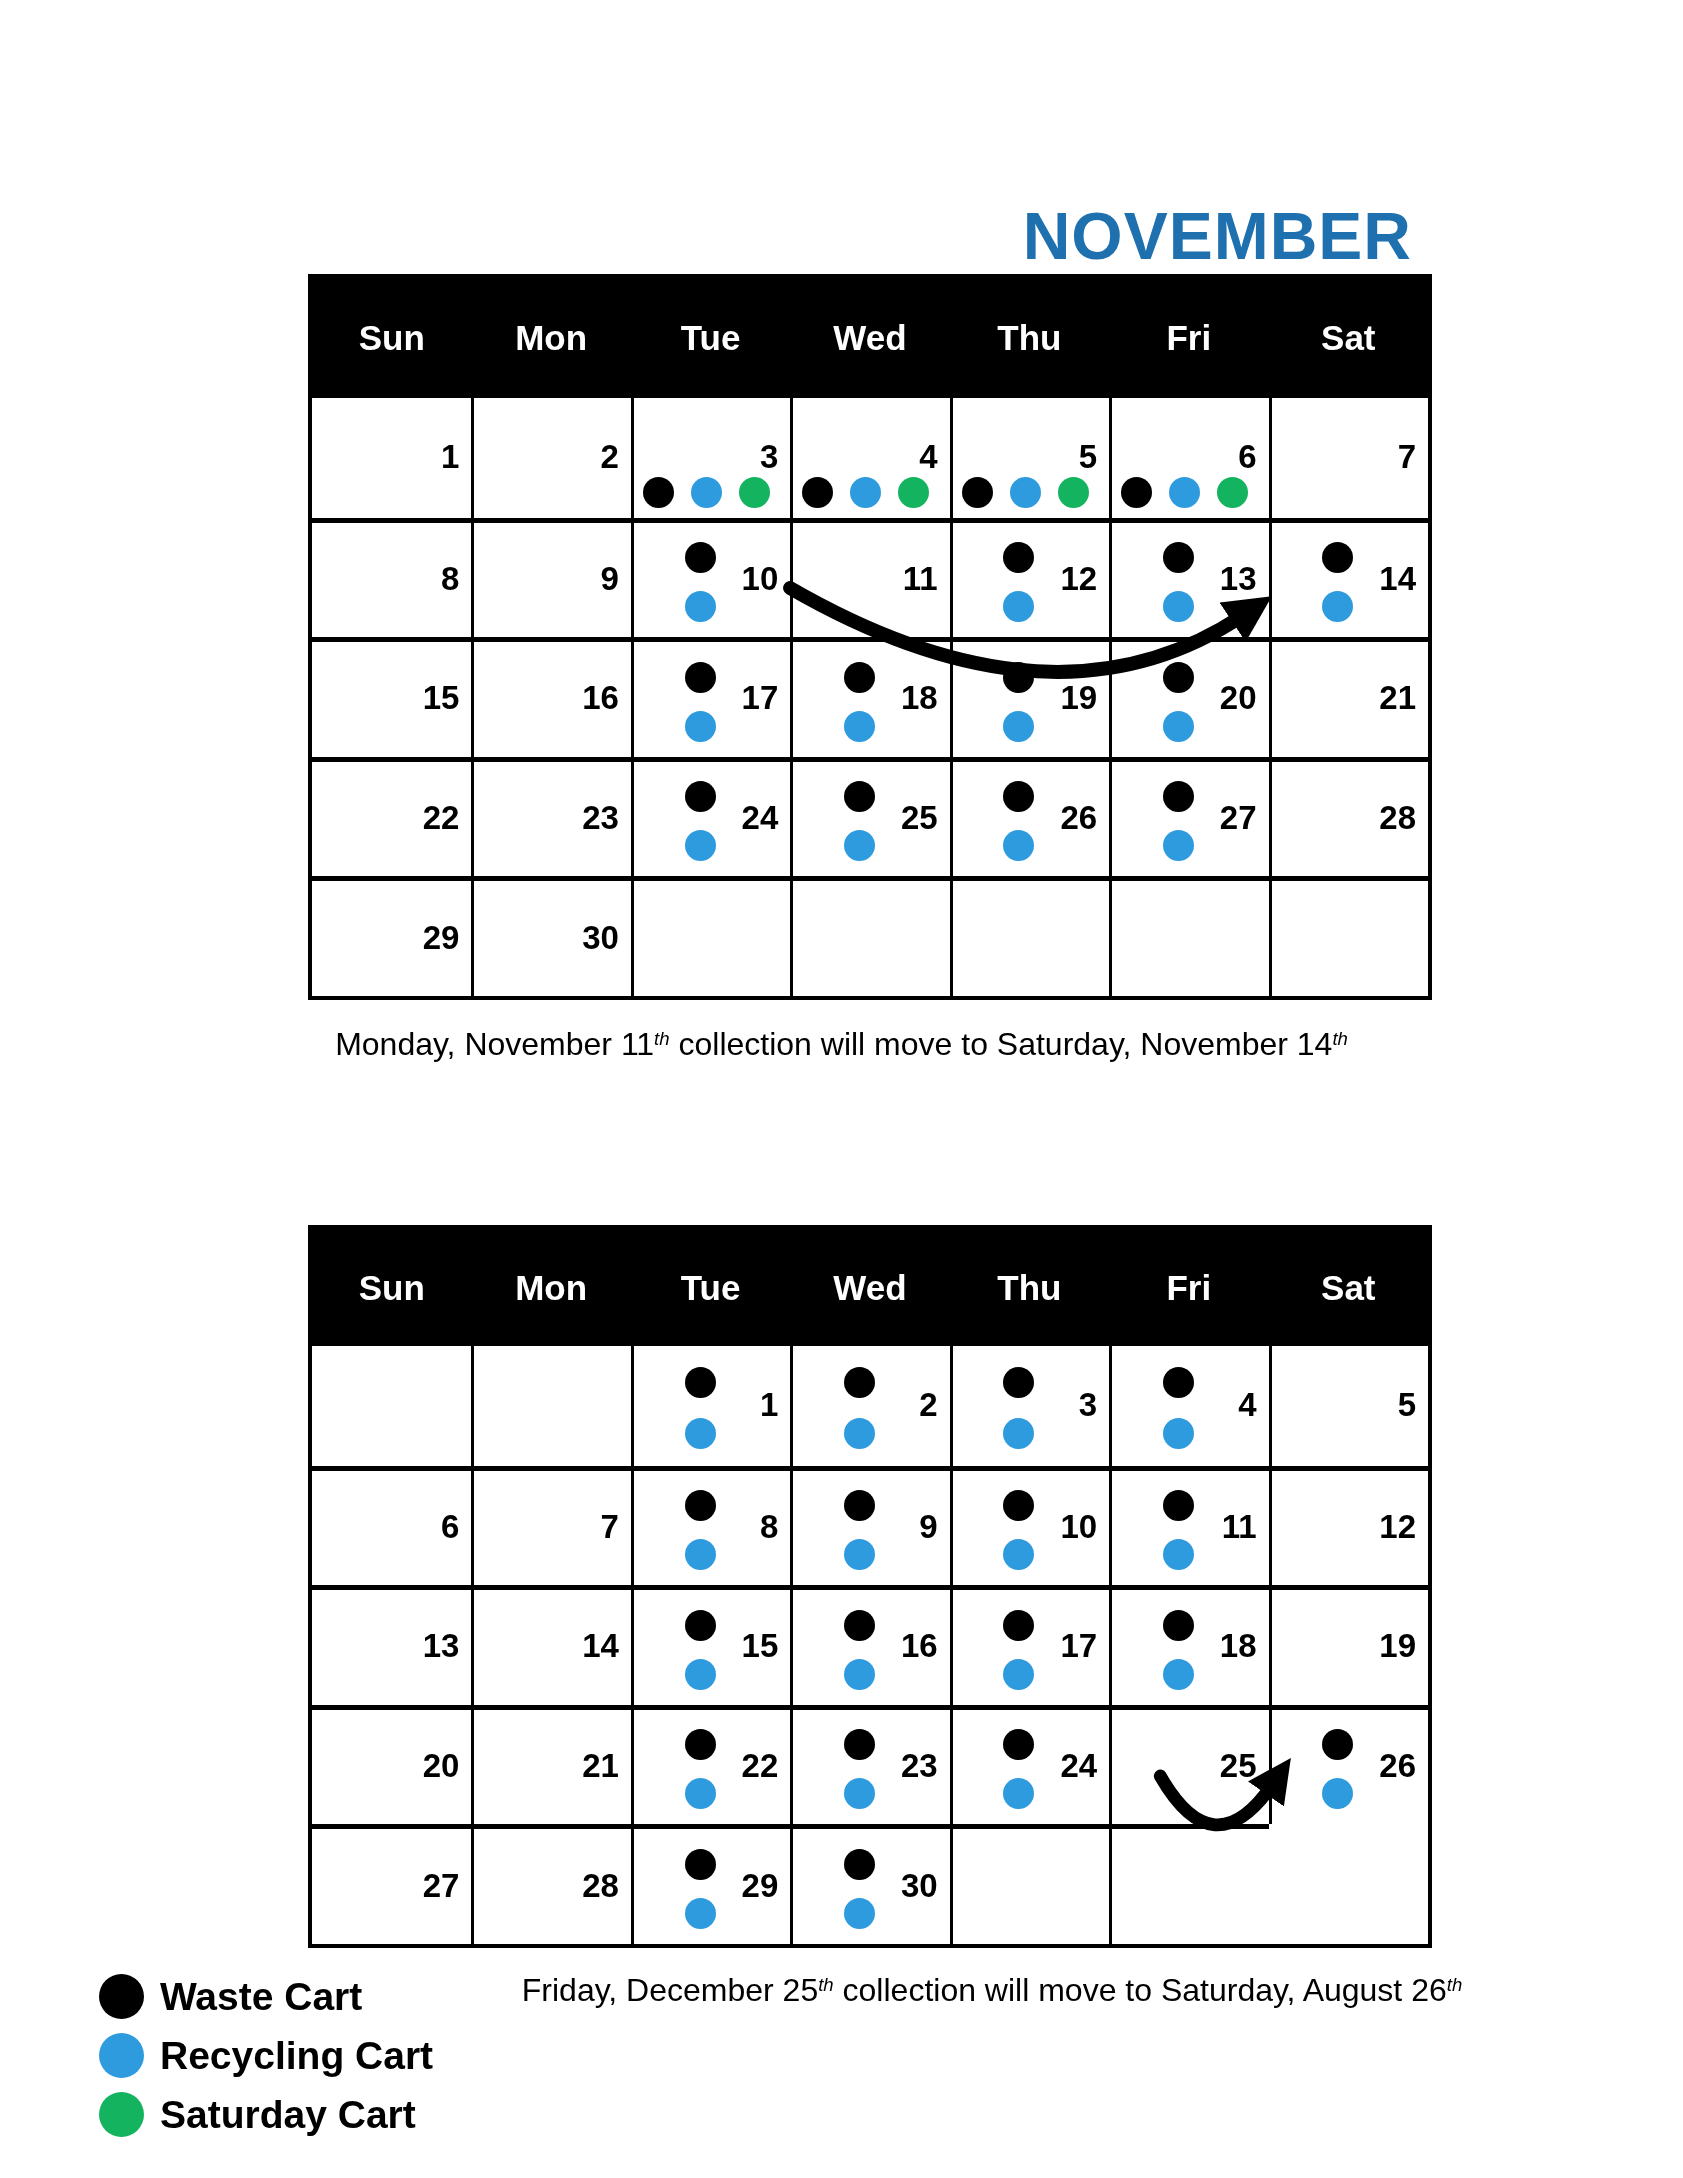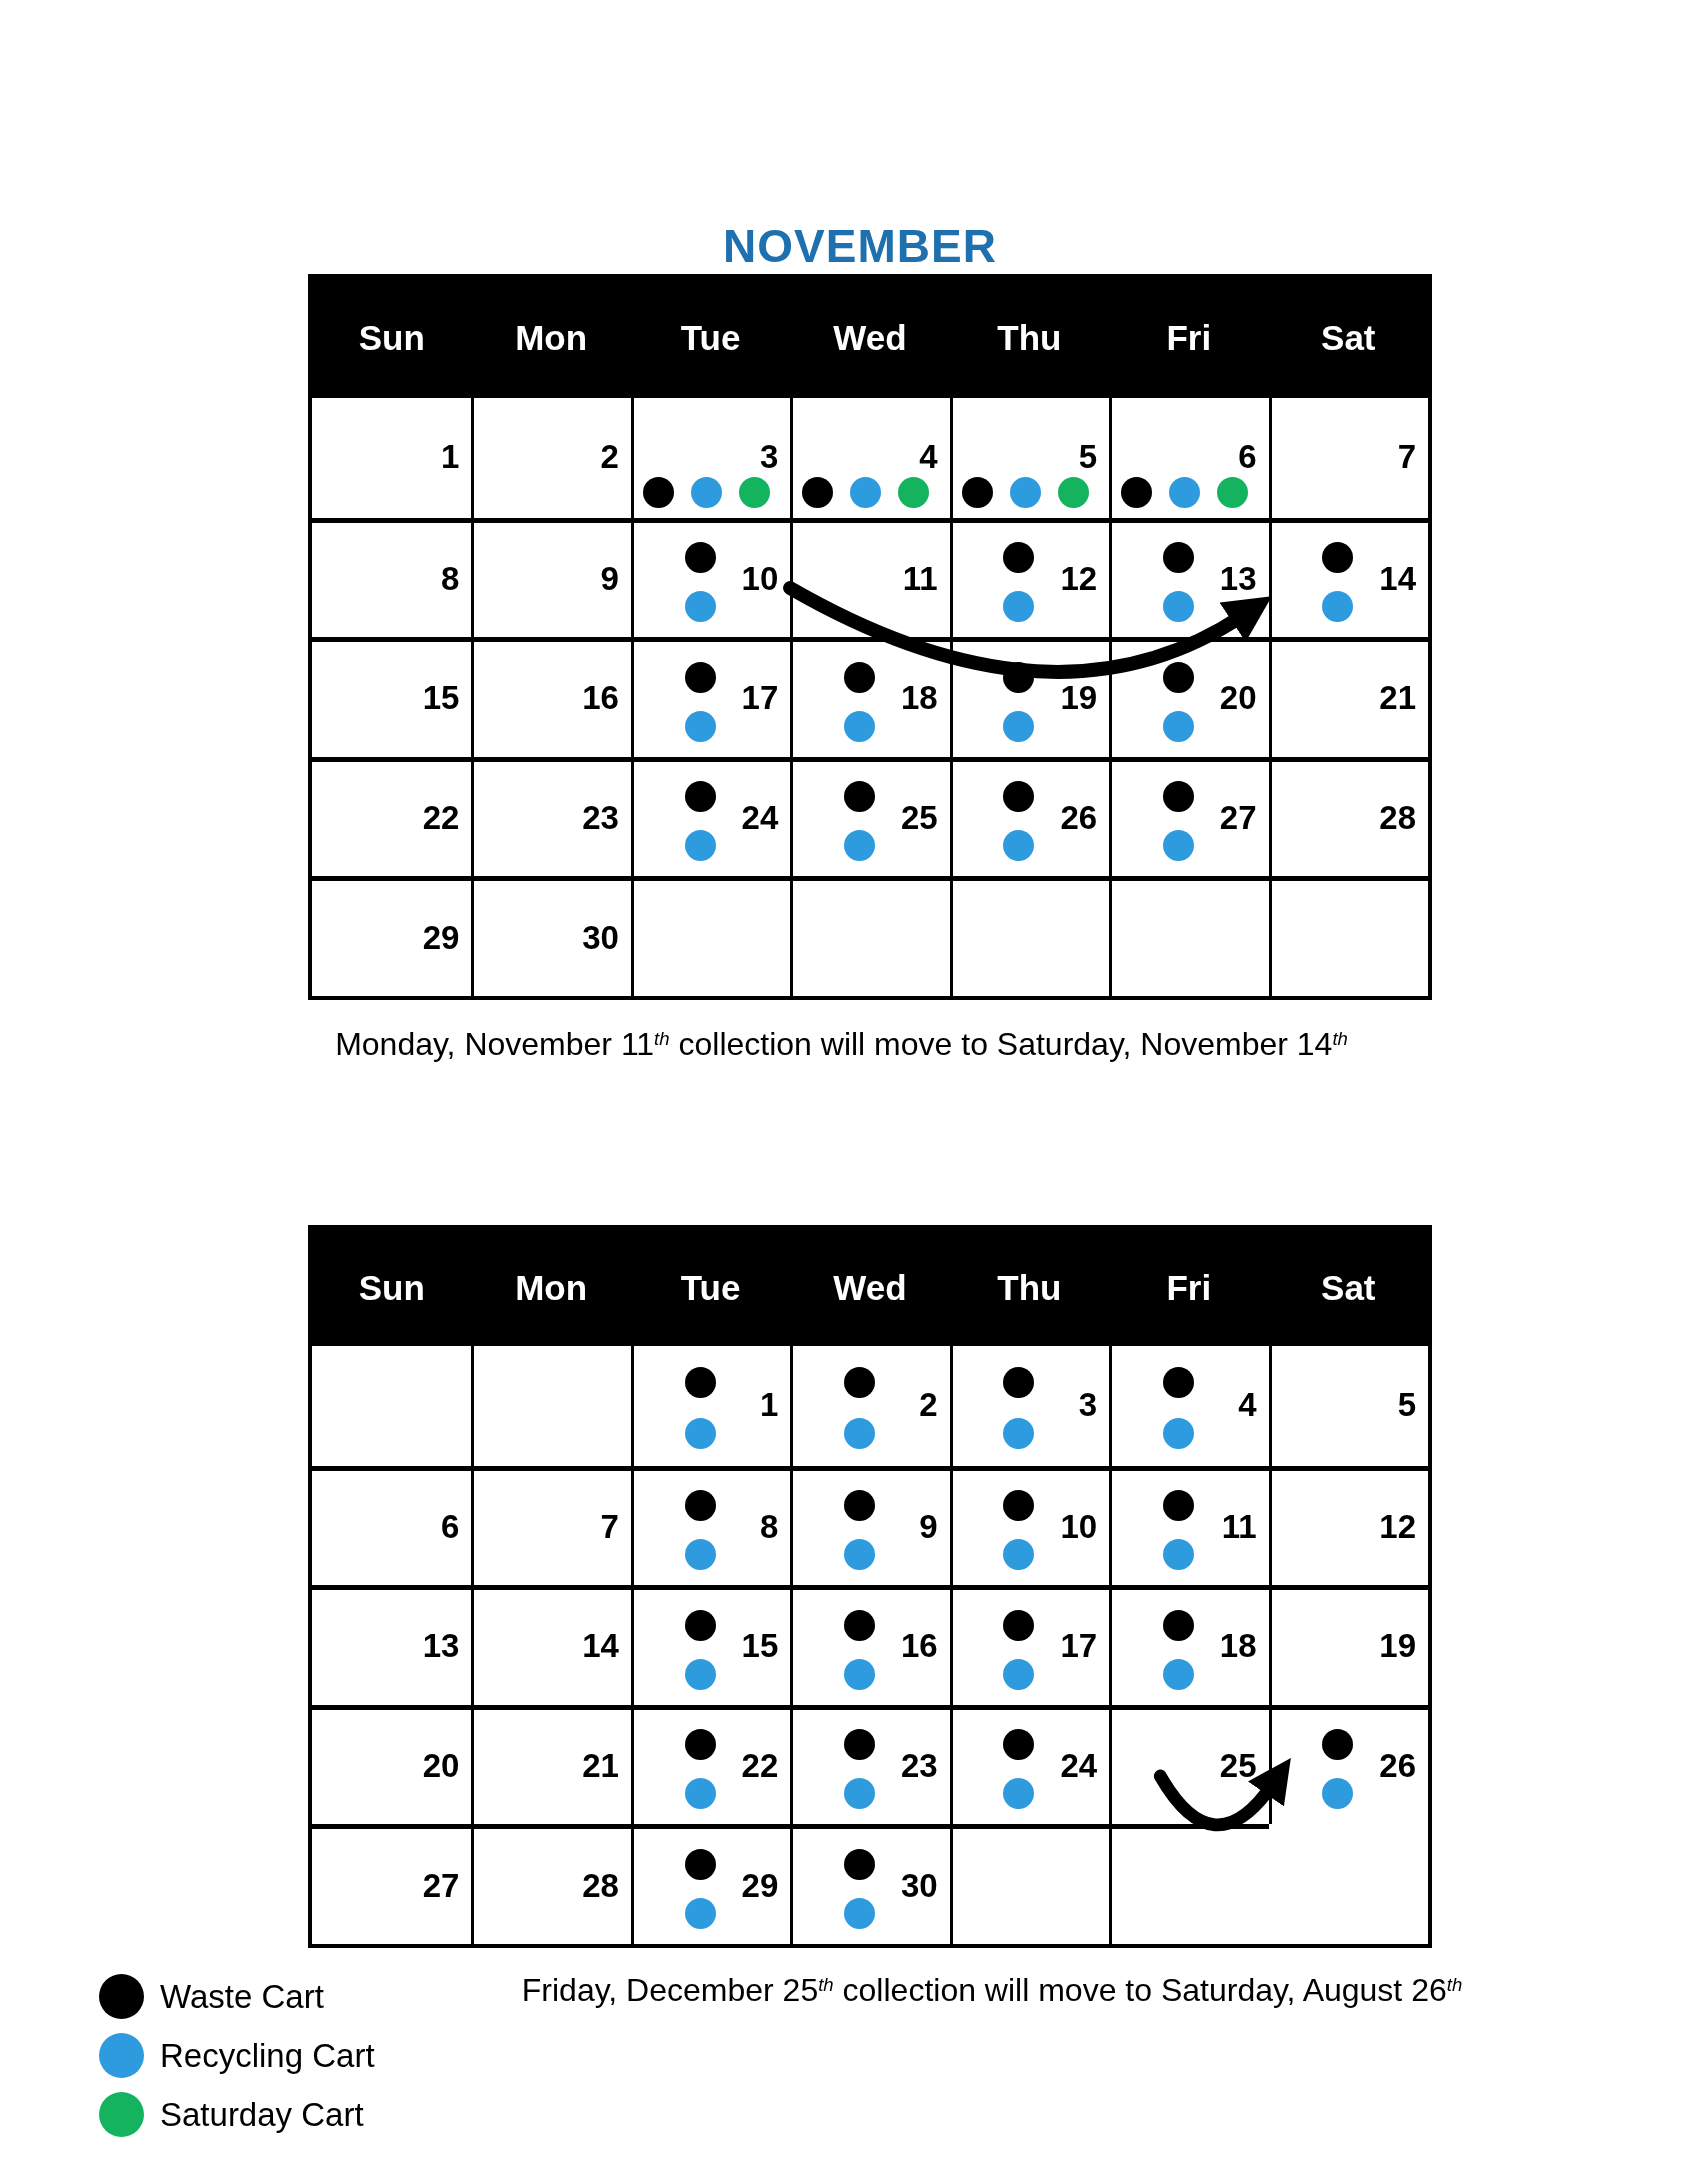--- a/index.html
+++ b/index.html
@@ -1,22 +1,22 @@
 <!DOCTYPE html>
 <html style="--title-color: #1e70ae; --header-bg: #000000; --header-text: #ffffff; --waste: #000000; --recycling: #2e9bdf; --organics: #14b35f;"><head>
 <meta charset="utf-8">
 <style>
   html,body{margin:0;padding:0;background:#fff;}
   .canvas{
     position:relative;width:1683px;height:2178px;background:#ffffff;overflow:hidden;
     font-family:"Liberation Sans",sans-serif;color:#000;
   }
   .month-title{
-    position:absolute;left:280px;width:1124px;margin:18px;text-align:center;
-    font-size:46px;line-height:69px;font-weight:bold;letter-spacing:1px;
+    position:absolute;left:280px;width:1124px;margin:8px;text-align:right;
+    font-size:66px;line-height:69px;font-weight:bold;letter-spacing:1px;
     color:var(--title-color,#1e70ae);
   }
   .cal{
     position:absolute;left:280px;width:1124px;box-sizing:border-box;
     border:4px solid #000;background:#fff;
     display:grid;grid-template-columns:repeat(7,1fr);margin-left:28px;
   }
   #cal-0{top:274px;height:726px;grid-template-rows:120px repeat(5,1fr);}
   #cal-1{top:1225px;height:723px;grid-template-rows:117px repeat(5,1fr);}
   .hcell{
@@ -43,21 +43,21 @@
   .note{
     position:absolute;margin:0;white-space:nowrap;
     font-size:32px;font-weight:normal;color:#000;
   }
   #note-0{left:50%;transform:translateX(-50%);top:1026px;}
   #note-1{left:992px;transform:translateX(-50%);top:1972px;}
   .note .sup{font-size:0.58em;position:relative;top:-0.55em;font-style:italic;}
   .legend{position:absolute;left:99px;top:1974px;display:flex;flex-direction:column;gap:14px;}
   .legend-item{display:flex;align-items:center;gap:16px;}
   .legend-dot{width:45px;height:45px;border-radius:50%;flex:0 0 auto;}
-  .legend-label{font-size:33px;font-weight:normal;text-align:right;}
+  .legend-label{font-size:39px;font-weight:bold;text-align:right;}
   .arrows{position:absolute;left:0;top:0;pointer-events:none;}
 </style>
 </head>
 <body>
 
 <div class="canvas">
 
   <h1 class="month-title" style="top:194px">NOVEMBER</h1>
 
   <div class="cal" id="cal-0">

